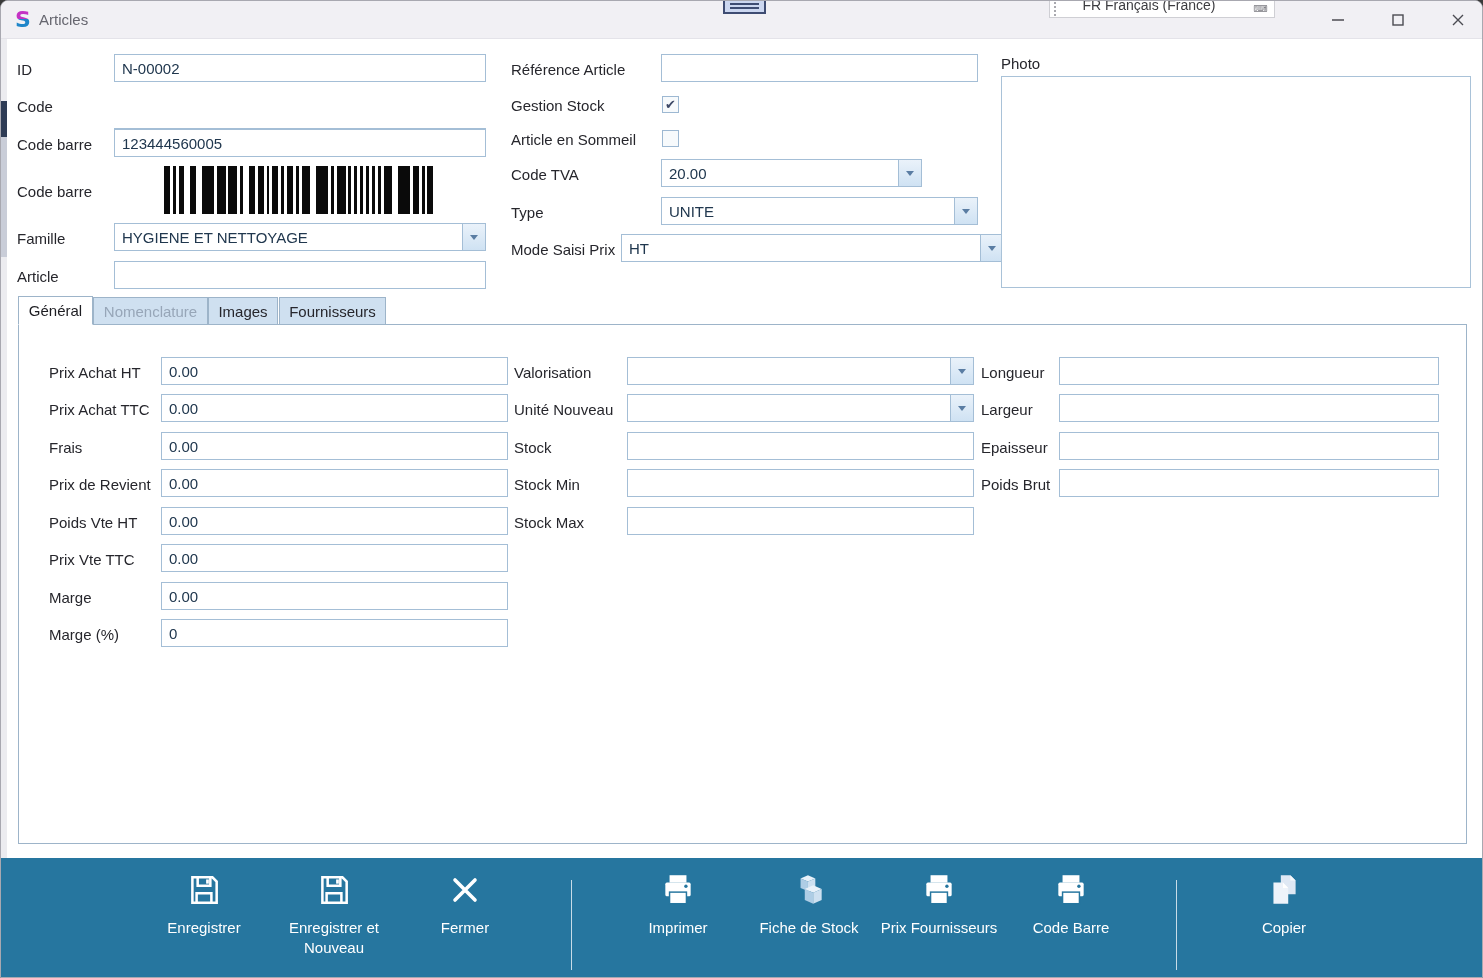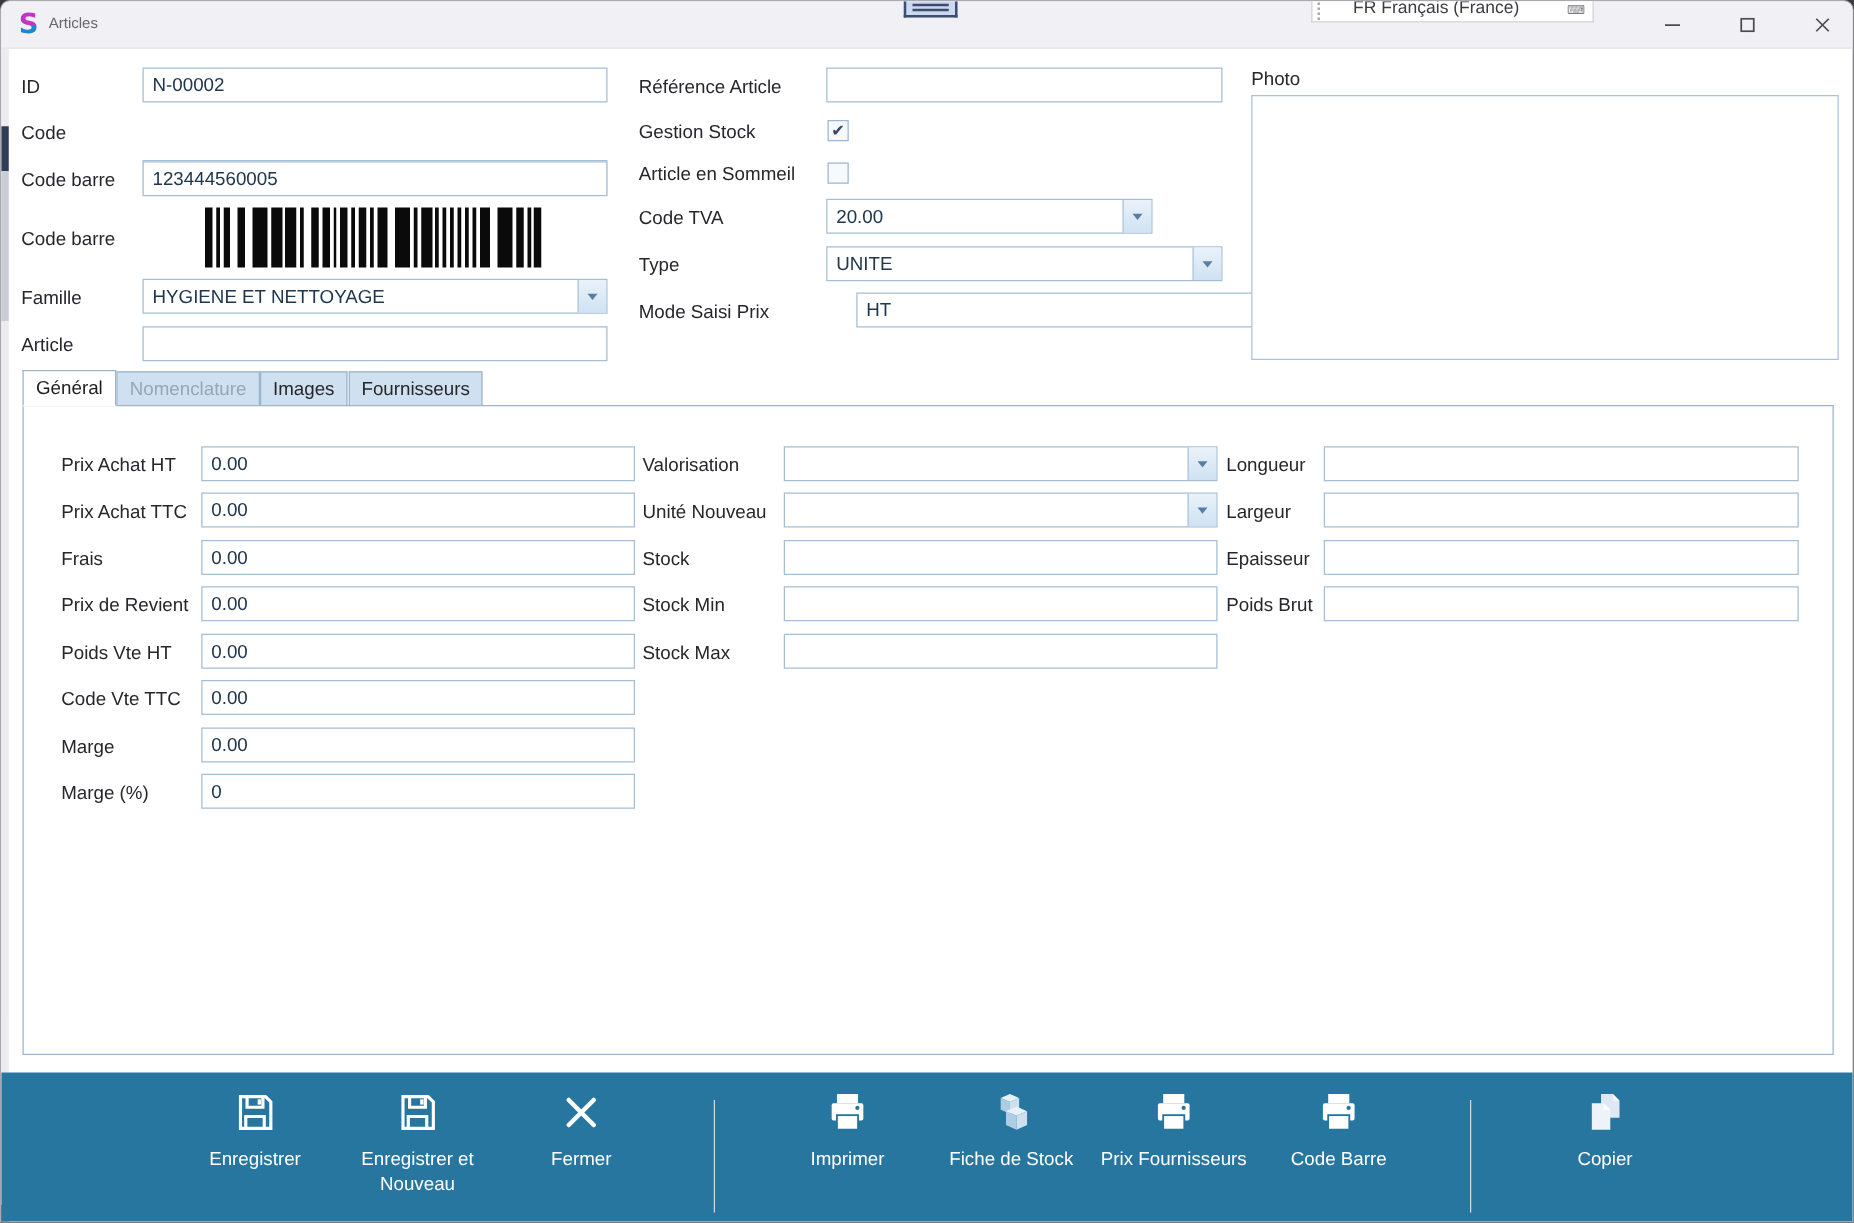--- a/index.html
+++ b/index.html
@@ -5,21 +5,21 @@
   * { margin:0; padding:0; box-sizing:border-box; }
   html,body { width:1483px; height:978px; background:#3a3a3a; }
   body { font-family:"Liberation Sans","DejaVu Sans",sans-serif; }
   #win { position:relative; width:1483px; height:978px; background:#ffffff;
          border:1px solid #a8a8b0; border-radius:8px 8px 0 0; overflow:hidden; }
 
   
   .titlebar { position:absolute; left:0; top:0; width:1483px; height:38px;
               background:#f1f0f4; border-bottom:1px solid #e4e3e9; }
   .app-logo { position:absolute; left:11px; top:7px; width:22px; height:22px; }
-  .win-title { position:absolute; left:38px; top:10px; font-size:12px; color:#66666f; }
+  .win-title { position:absolute; left:38px; top:10px; font-size:15px; color:#66666f; }
   .drag-widget { position:absolute; left:722px; top:0; width:43px; height:13px;
                  background:#ccd7f0; border:2px solid #3e4c72; border-top:none; }
   .drag-widget .bar { position:absolute; left:5px; width:29px; height:2px; background:#3e4c72; }
   .langbar { position:absolute; left:1048px; top:0; width:226px; height:17px;
              background:#ffffff; border:1px solid #cfcfd4; border-top:none; overflow:hidden; }
   .langbar .grip { position:absolute; left:4px; top:1px; height:14px; width:0;
                    border-left:2px dotted #a9a9af; }
   .langbar .lang-text { position:absolute; left:0; right:26px; top:-4px; text-align:center;
                         font-size:14px; color:#3c3c40; white-space:nowrap; }
   .langbar .kbd { position:absolute; right:6px; top:2px; font-size:10px; color:#7a7a80; }
@@ -194,21 +194,21 @@
 
   <span class="lbl" style="left:510px;top:197px">Type</span>
   <div class="combo" style="left:660px;top:196px;width:317px">
     <input value="UNITE" style="">
     <div class="cbtn">
         <div class="arr"></div>
       </div>
   </div>
 
   <span class="lbl" style="left:510px;top:234px">Mode Saisi Prix</span>
-  <div class="combo" style="left:684px;top:233px;width:383px">
+  <div class="combo" style="left:620px;top:233px;width:383px">
     <input value="HT" style="">
     <div class="cbtn">
         <div class="arr"></div>
       </div>
   </div>
 
   <span class="lbl" style="left:1000px;top:48px">Photo</span>
   <div class="photo-box"></div>
 
   <div class="tab active" style="left:17px;width:75px">Général</div>
@@ -220,21 +220,21 @@
   <span class="lbl" style="left:48px;top:357px;z-index:2">Prix Achat HT</span>
   <input class="tb" style="left: 160px; top: 356px; width: 347px; z-index: 2;" value="0.00">
   <span class="lbl" style="left:48px;top:394px;z-index:2">Prix Achat TTC</span>
   <input class="tb" style="left: 160px; top: 393px; width: 347px; z-index: 2;" value="0.00">
   <span class="lbl" style="left:48px;top:432px;z-index:2">Frais</span>
   <input class="tb" style="left: 160px; top: 431px; width: 347px; z-index: 2;" value="0.00">
   <span class="lbl" style="left:48px;top:469px;z-index:2">Prix de Revient</span>
   <input class="tb" style="left: 160px; top: 468px; width: 347px; z-index: 2;" value="0.00">
   <span class="lbl" style="left:48px;top:507px;z-index:2">Poids Vte HT</span>
   <input class="tb" style="left: 160px; top: 506px; width: 347px; z-index: 2;" value="0.00">
-  <span class="lbl" style="left:48px;top:544px;z-index:2">Code Vte TTC</span>
+  <span class="lbl" style="left:48px;top:544px;z-index:2">Prix Vte TTC</span>
   <input class="tb" style="left: 160px; top: 543px; width: 347px; z-index: 2;" value="0.00">
   <span class="lbl" style="left:48px;top:582px;z-index:2">Marge</span>
   <input class="tb" style="left: 160px; top: 581px; width: 347px; z-index: 2;" value="0.00">
   <span class="lbl" style="left:48px;top:619px;z-index:2">Marge (%)</span>
   <input class="tb" style="left: 160px; top: 618px; width: 347px; z-index: 2;" value="0">
 
   <span class="lbl" style="left:513px;top:357px;z-index:2">Valorisation</span>
   <div class="combo" style="left:626px;top:356px;width:347px;z-index:2">
     <input value="" style="">
     <div class="cbtn">

